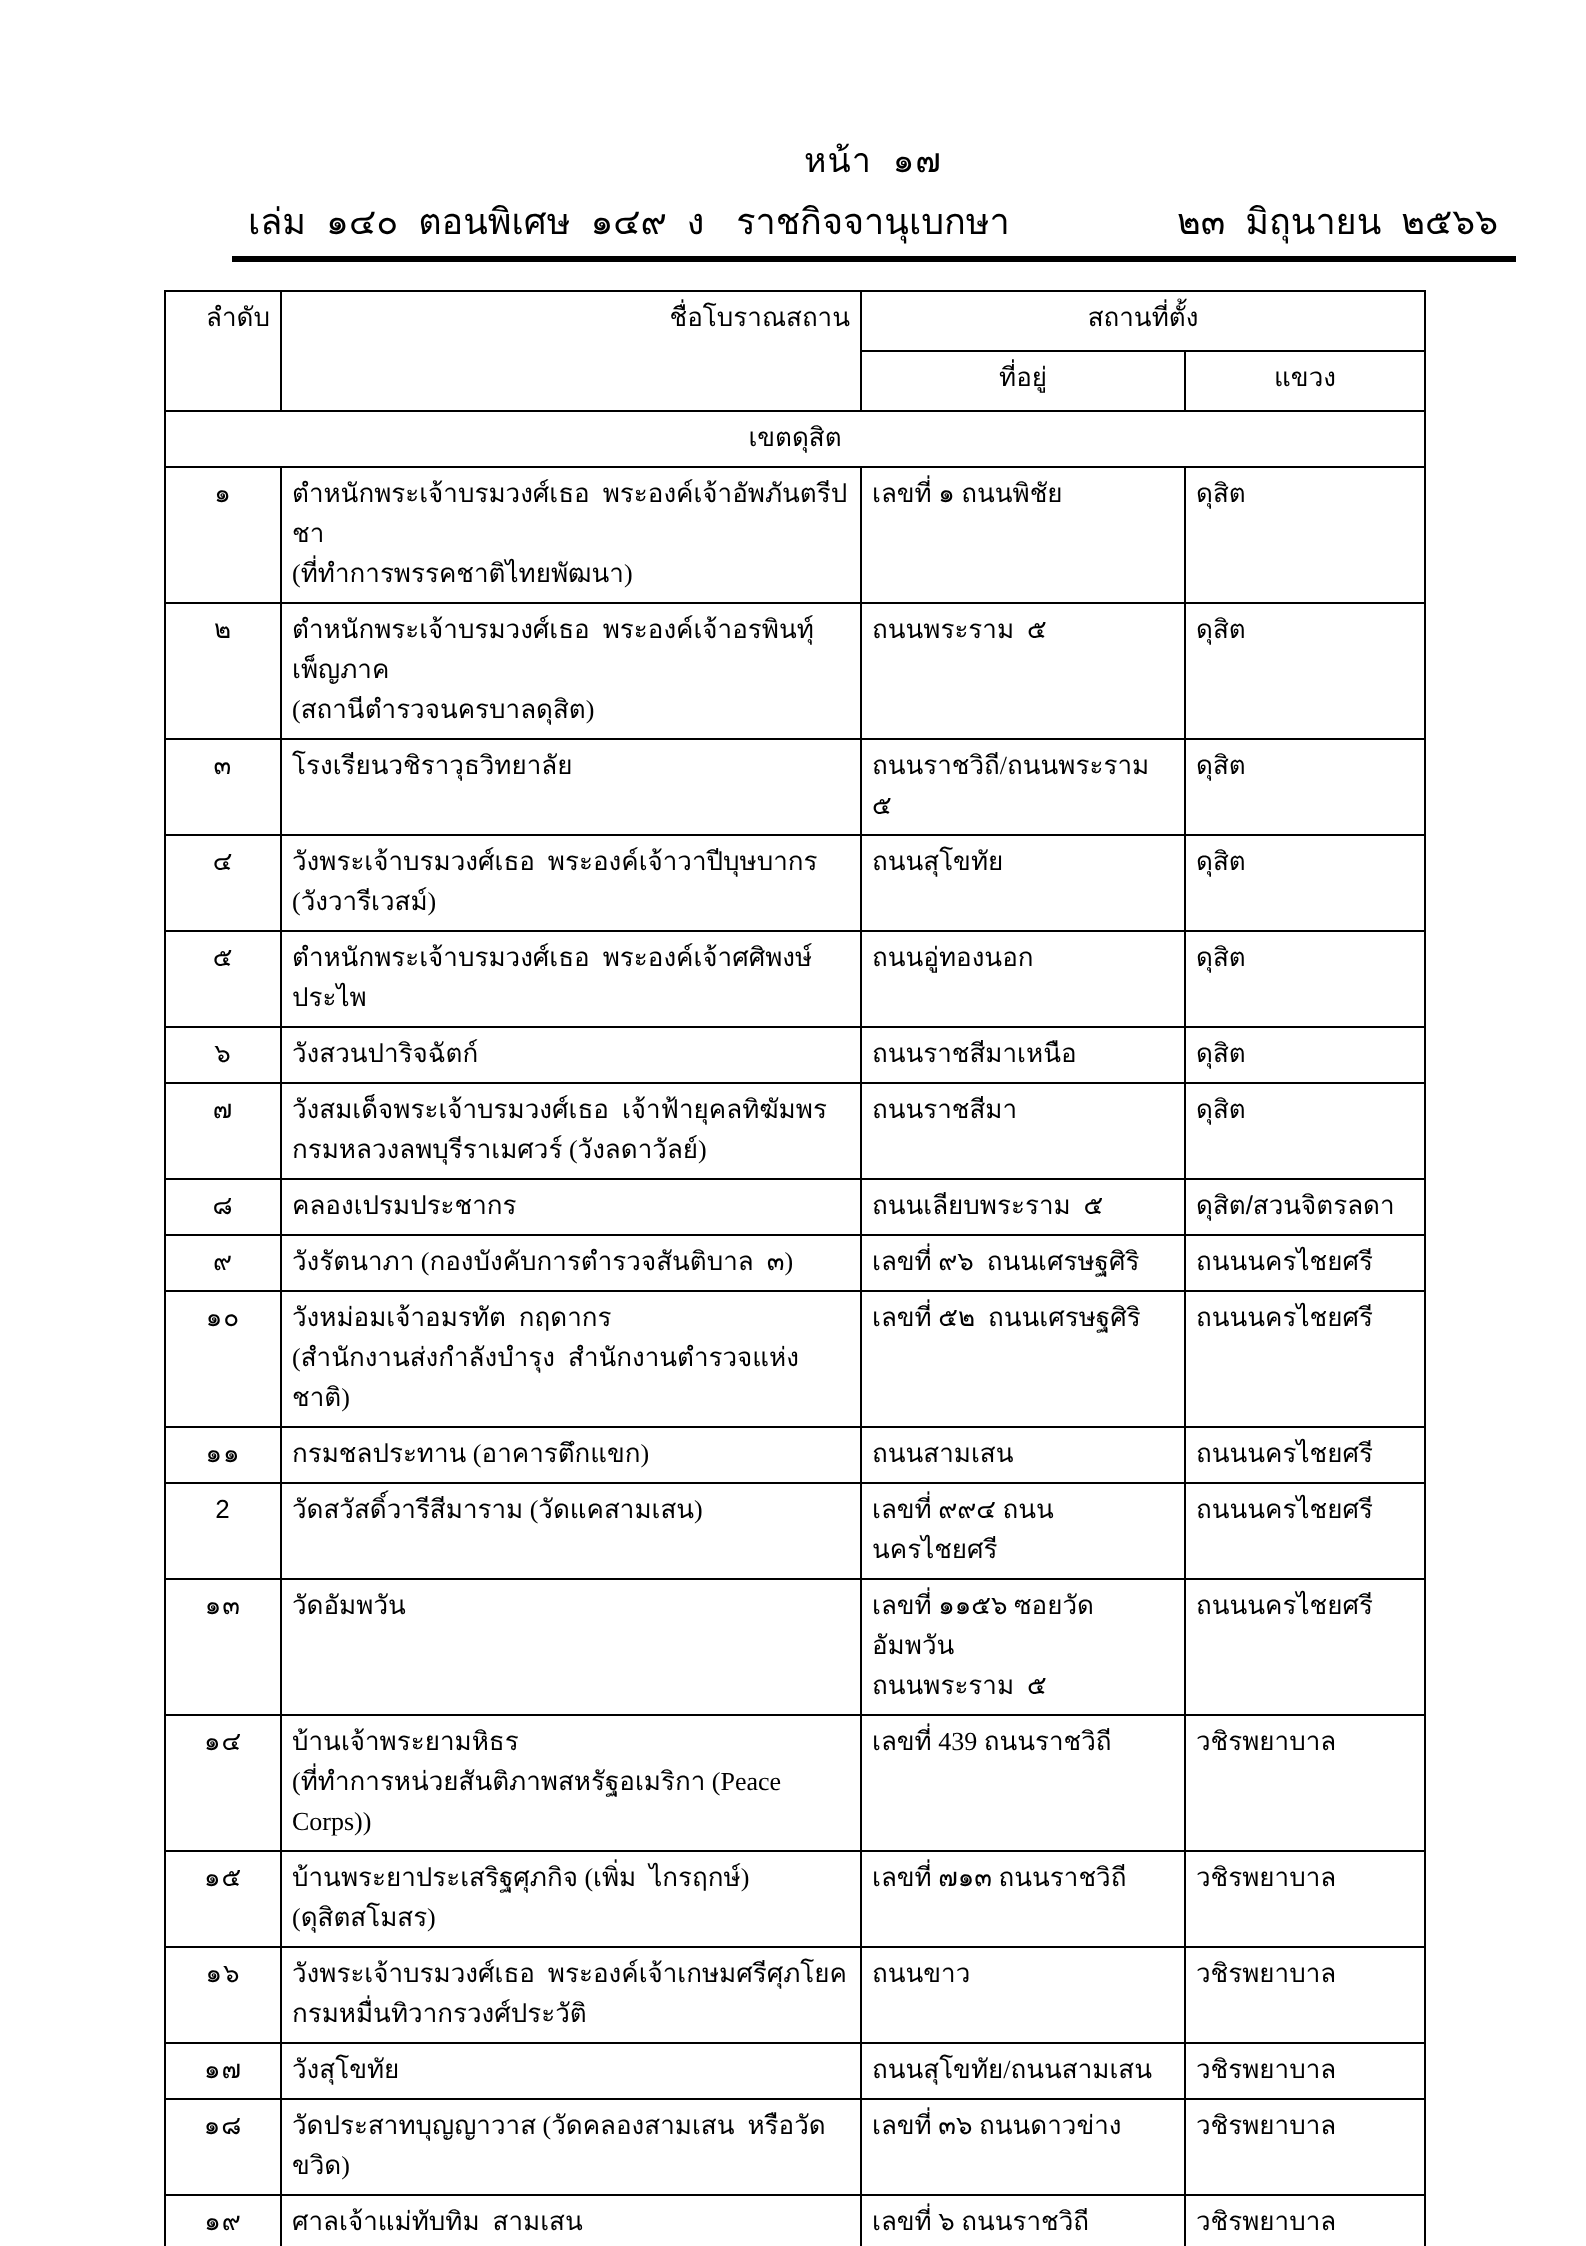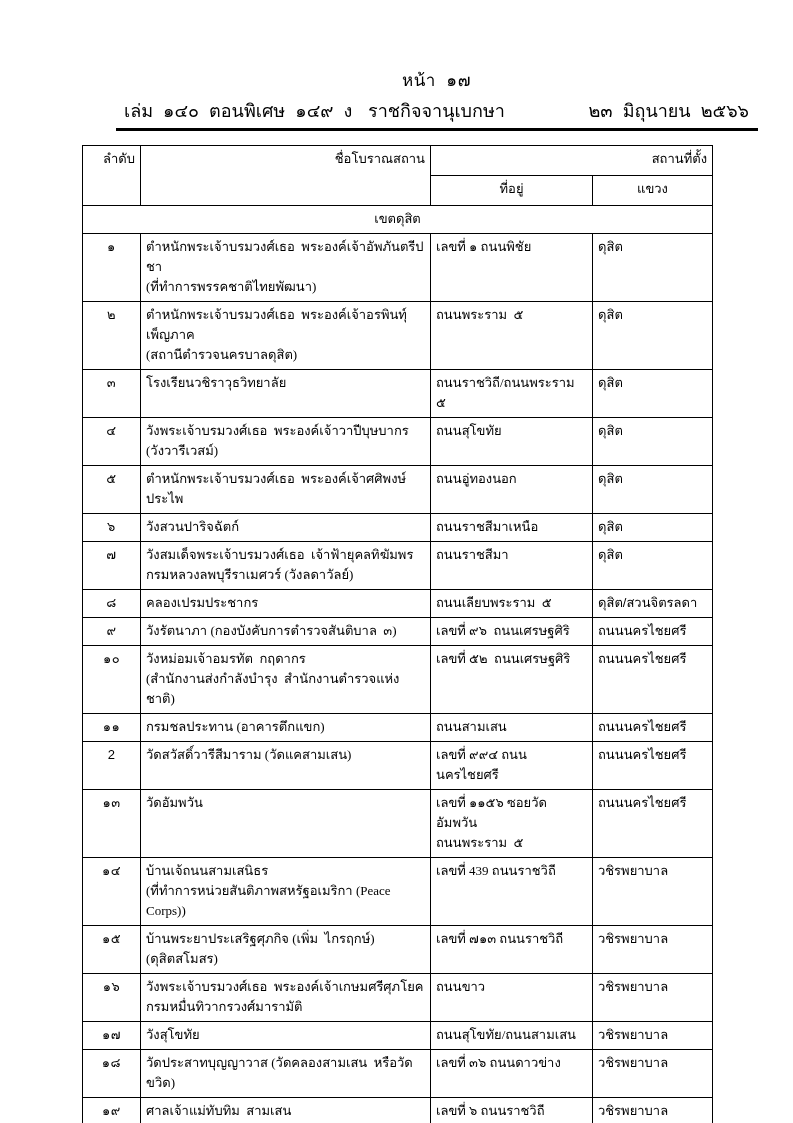--- a/index.html
+++ b/index.html
@@ -93,21 +93,21 @@
   col.c-no    { width: 58px;  }
   col.c-name  { width: 290px; }
   col.c-addr  { width: 162px; }
   col.c-khet  { width: 120px; }
 
   th.h-no, th.h-name {
     text-align: right;
     vertical-align: middle;
   }
   th.h-group {
-    text-align: right;
+    text-align: center;
     vertical-align: middle;
     height: 22px;
   }
   th.h-sub {
     vertical-align: middle;
     height: 22px;
   }
   td.num {
     text-align: center;
     letter-spacing: 0.5px;
@@ -229,33 +229,33 @@
             <td>ถนนนครไชยศรี</td>
           </tr>
           <tr>
             <td class="num">๑๓</td>
             <td><span class="l2">วัดอัมพวัน</span></td>
             <td><span class="l2">เลขที่ ๑๑๕๖ ซอยวัดอัมพวัน</span><span class="l2">ถนนพระราม  ๕</span></td>
             <td>ถนนนครไชยศรี</td>
           </tr>
           <tr>
             <td class="num">๑๔</td>
-            <td><span class="l2">บ้านเจ้ถนนสามเสนิธร</span><span class="l2">(ที่ทำการหน่วยสันติภาพสหรัฐอเมริกา (Peace  Corps))</span></td>
+            <td><span class="l2">บ้านเจ้าพระยามหิธร</span><span class="l2">(ที่ทำการหน่วยสันติภาพสหรัฐอเมริกา (Peace  Corps))</span></td>
             <td><span class="l2">เลขที่ 439 ถนนราชวิถี</span></td>
             <td>วชิรพยาบาล</td>
           </tr>
           <tr>
             <td class="num">๑๕</td>
             <td><span class="l2">บ้านพระยาประเสริฐศุภกิจ (เพิ่ม  ไกรฤกษ์)</span><span class="l2">(ดุสิตสโมสร)</span></td>
             <td><span class="l2">เลขที่ ๗๑๓ ถนนราชวิถี</span></td>
             <td>วชิรพยาบาล</td>
           </tr>
           <tr>
             <td class="num">๑๖</td>
-            <td><span class="l2">วังพระเจ้าบรมวงศ์เธอ  พระองค์เจ้าเกษมศรีศุภโยค</span><span class="l2">กรมหมื่นทิวากรวงศ์มารามัติ</span></td>
+            <td><span class="l2">วังพระเจ้าบรมวงศ์เธอ  พระองค์เจ้าเกษมศรีศุภโยค</span><span class="l2">กรมหมื่นทิวากรวงศ์ประวัติ</span></td>
             <td><span class="l2">ถนนขาว</span></td>
             <td>วชิรพยาบาล</td>
           </tr>
           <tr>
             <td class="num">๑๗</td>
             <td><span class="l2">วังสุโขทัย</span></td>
             <td><span class="l2">ถนนสุโขทัย/ถนนสามเสน</span></td>
             <td>วชิรพยาบาล</td>
           </tr>
           <tr>

